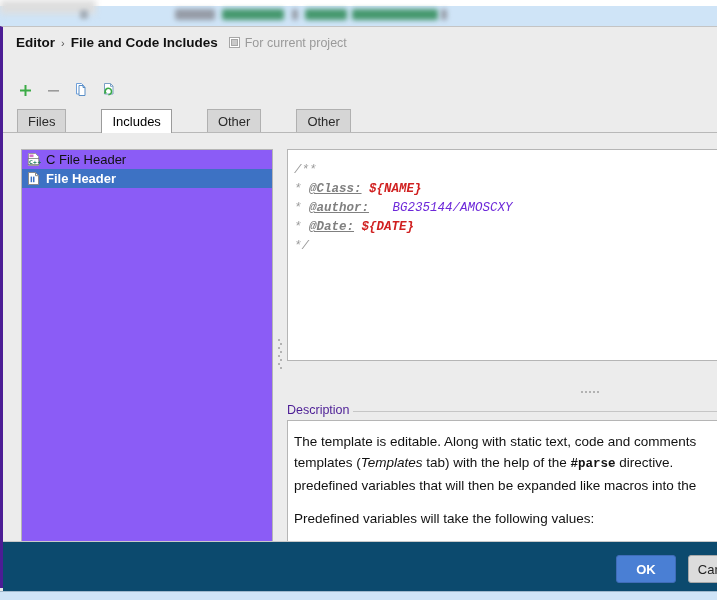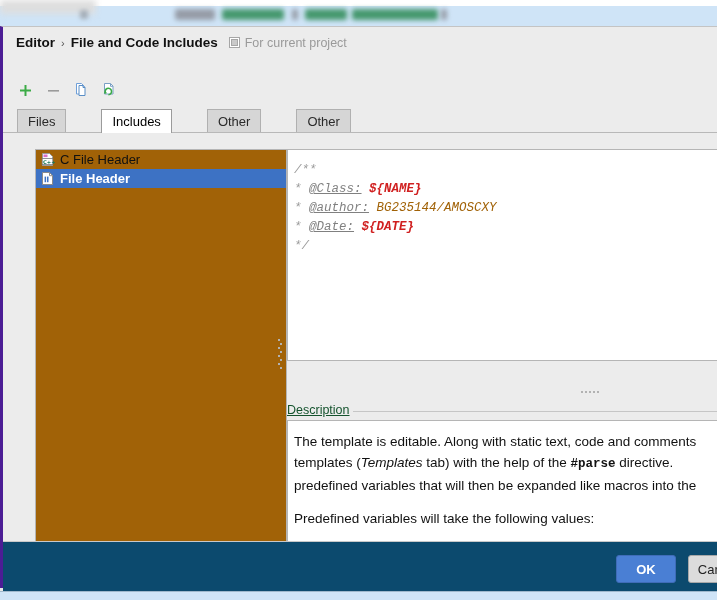--- a/index.html
+++ b/index.html
@@ -37,58 +37,58 @@
   .tb-btn{width:24px;height:22px;display:flex;align-items:center;justify-content:center;background:transparent;border:0;cursor:pointer;}
   .tb-btn svg{display:block;}
 
   
   .tabs{position:absolute;left:14px;top:82px;display:flex;align-items:flex-start;height:24px;gap:36px;}
   .tab{height:23px;line-height:23px;padding:0 10px;background:#d6d6d6;border:1px solid #b0b0b0;border-bottom:none;margin-right:-1px;font-size:13px;color:#2a2a2a;cursor:pointer;box-sizing:border-box;}
   .tab.sel{background:#ffffff;color:#000;border-color:#9b9b9b;position:relative;z-index:3;height:24px;line-height:24px;}
   .tabline{position:absolute;left:0;top:105px;width:717px;height:1px;background:#b8b8b8;}
 
   
-  .listpane{position:absolute;left:32px;top:122px;width:252px;height:406px;background:#a16207;border:1px solid #b5b5b5;box-sizing:border-box;overflow:hidden;}
+  .listpane{position:absolute;left:18px;top:122px;width:252px;height:406px;background:#8b5cf6;border:1px solid #b5b5b5;box-sizing:border-box;overflow:hidden;}
   .lrow{height:19px;display:flex;align-items:center;padding-left:4px;font-size:13px;color:#111;cursor:pointer;}
   .lrow.sel{background:#3d72c4;color:#fff;font-weight:bold;}
   .lrow .fico{width:15px;height:15px;margin-right:5px;flex:none;}
   .lrow .fico svg{display:block;}
 
   
   .vgrip{position:absolute;left:274px;top:310px;width:6px;height:22px;cursor:col-resize;}
   .vgrip i{display:block;width:2px;height:2px;background:#b2b2b2;margin:2px 0 0 1px;}
   .vgrip i:nth-child(even){margin-left:3px;}
   .hgrip{position:absolute;left:578px;top:362px;width:22px;height:6px;cursor:row-resize;display:flex;gap:2px;align-items:center;}
   .hgrip i{display:block;width:2px;height:2px;background:#b2b2b2;}
 
   
   .codepane{position:absolute;left:284px;top:122px;width:433px;height:212px;background:#ffffff;border:1px solid #b5b5b5;border-right:none;box-sizing:border-box;overflow:hidden;}
   .codetop{height:5px;background:#fff;}
   .code{padding:6px 0 0 6px;font-family:"Liberation Mono", monospace;font-size:12.5px;line-height:19px;white-space:nowrap;}
   .cl{height:19px;}
   .cm{color:#9a9a9a;font-style:italic;}
-  .tag{color:#808080;font-weight:normal;font-style:italic;text-decoration:underline;}
+  .tag{color:#808080;font-weight:bold;font-style:italic;text-decoration:underline;}
   .var{color:#d02020;font-weight:bold;font-style:italic;}
-  .auth{color:#a16207;font-style:italic;}
+  .auth{color:#6d28d9;font-style:italic;margin-left:16px;}
 
   
   .cbrow{position:absolute;left:284px;top:340px;width:433px;height:22px;}
   .cb{position:absolute;display:flex;align-items:center;cursor:pointer;}
   .cb .box{width:13px;height:13px;border:1px solid #8a8a8a;background:#fff;box-sizing:border-box;margin-right:7px;position:relative;flex:none;}
   .cb.checked .box{background:#6f9fd8;border-color:#6f9fd8;}
   .cb.checked .box:after{content:"";position:absolute;left:3.5px;top:0.5px;width:4px;height:8px;border:solid #fff;border-width:0 2px 2px 0;transform:rotate(42deg);}
   .cb.dis{cursor:default;}
   .cb.dis .lbl{color:#a3a3a3;}
   .cb .lbl{font-size:13px;color:#1a1a1a;}
   .mn{text-decoration:underline;}
   .cb1{left:6px;top:3px;}
   .cb2{left:234px;top:3px;}
 
   
-  .desc-title{position:absolute;left:284px;top:376px;font-size:12.5px;color:#14532d;background:#ececec;padding-right:6px;text-decoration:underline;}
+  .desc-title{position:absolute;left:284px;top:376px;font-size:12.5px;color:#4c1d95;background:#ececec;padding-right:6px;}
   .desc-line{position:absolute;left:350px;top:384px;width:367px;height:1px;background:#c6c6c6;}
   .descpane{position:absolute;left:284px;top:393px;width:433px;height:135px;background:#ffffff;border:1px solid #b5b5b5;border-right:none;box-sizing:border-box;overflow:hidden;}
   .desc-body{padding:10px 0 0 6px;font-size:13.5px;line-height:21px;color:#111;white-space:nowrap;}
   .desc-body p{margin:0;}
   .desc-body .gap{height:12px;}
   .mono-b{font-family:"Liberation Mono", monospace;font-weight:bold;font-size:12.5px;}
 
   
   .botsep{position:absolute;left:0;top:514px;width:717px;height:1px;background:#c9c9c9;}
   .btnbar{position:absolute;left:0;top:515px;width:717px;height:59px;background:#0c4a6e;}

